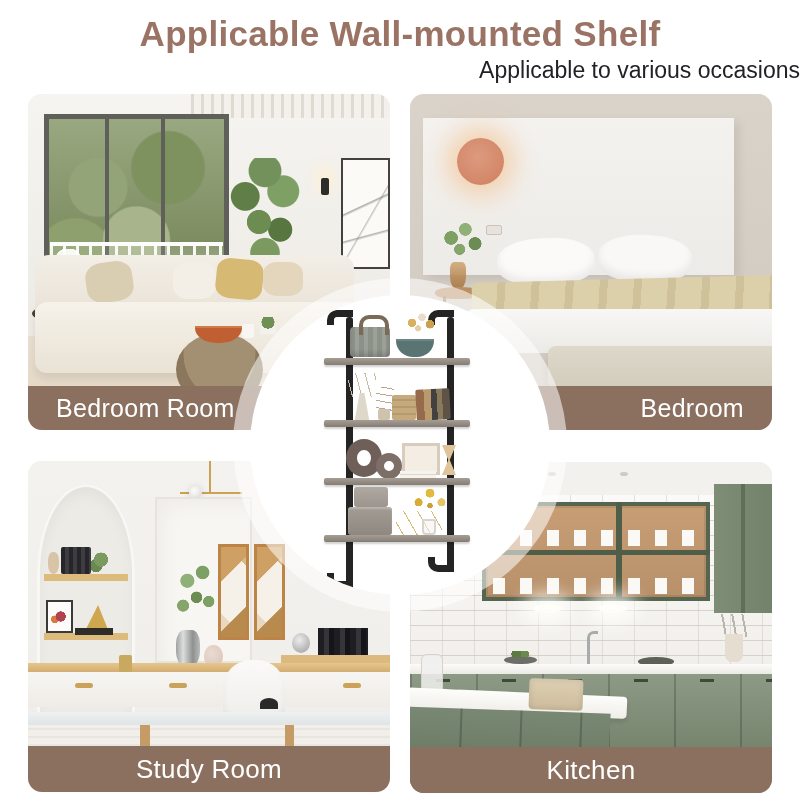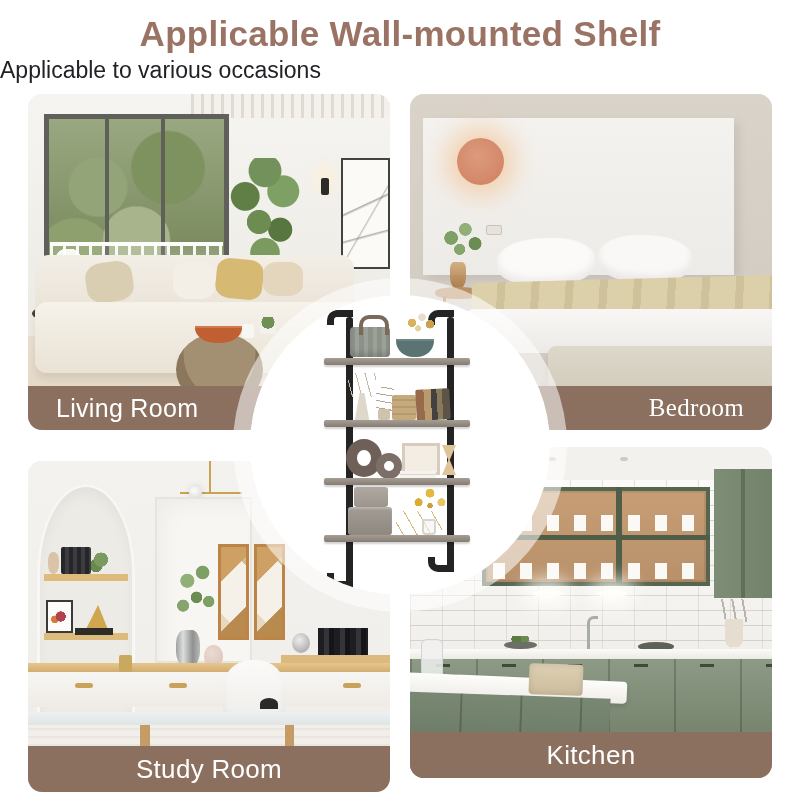--- a/index.html
+++ b/index.html
@@ -3,29 +3,29 @@
 <meta charset="utf-8">
 <style>
   * { margin:0; padding:0; box-sizing:border-box; }
   html,body { width:800px; height:800px; background:#ffffff; }
   body { font-family:"Liberation Sans","DejaVu Sans",sans-serif; position:relative; overflow:hidden; }
   .page { position:absolute; inset:0; background:#fff; }
 
   
   .title { position:absolute; top:14px; left:0; width:100%; text-align:center;
            font-size:35px; font-weight:bold; color:#9a7365; letter-spacing:.3px; }
-  .subtitle { position:absolute; top:57px; left:0; width:100%; text-align:left;
+  .subtitle { position:absolute; top:57px; left:0; width:100%; text-align:right;
               font-size:23px; color:#222226; }
 
   
   .q { position:absolute; width:362px; border-radius:14px; overflow:hidden; background:#eee; }
   #q-living  { left:28px;  top:94px;  height:336px; }
-  #q-bedroom { left:410px; top:94px;  height:336px;font-family:Liberation Serif, serif; }
+  #q-bedroom { left:410px; top:94px;  height:336px; }
   #q-study   { left:28px;  top:461px; height:331px; }
-  #q-kitchen { left:410px; top:447px; height:331px; }
+  #q-kitchen { left:410px; top:462px; height:331px; }
   .ph { position:absolute; }
 
   .q-label { position:absolute; left:0; right:0; bottom:0; height:44px; background:#8b6f5f;
              color:#fff; display:flex; align-items:center; font-size:25px; letter-spacing:.3px; z-index:5; }
   #q-living  .q-label { padding-left:28px; justify-content:flex-start; }
   #q-bedroom .q-label { padding-right:28px; justify-content:flex-end; }
   #q-study .q-label, #q-kitchen .q-label { height:46px; justify-content:center; font-size:26px; }
 
   
   .lr-wall { inset:0; background:linear-gradient(180deg,#f6f4f0 0%,#efede8 55%,#eae4dc 100%); }
@@ -325,21 +325,21 @@
     <div class="ph lr-pillow-beige"></div>
     <div class="ph lr-pillow-white"></div>
     <div class="ph lr-pillow-gold"></div>
     <div class="ph lr-pillow-tan"></div>
     <div class="ph lr-sofa-seat"></div>
     <div class="ph lr-coffee-table"></div>
     <div class="ph lr-bowl"></div>
     <div class="ph lr-cup"></div>
     <div class="ph lr-mini-plant"></div>
     <div class="q-label">
-      <span>Living Room</span>
+      <span>Bedroom Room</span>
     </div>
   </div>
 
   <div class="q" id="q-bedroom">
     <div class="ph br-wall"></div>
     <div class="ph br-headboard"></div>
     <div class="ph br-lamp"></div>
     <div class="ph br-outlet"></div>
     <div class="ph br-plant"></div>
     <div class="ph br-vase"></div>

